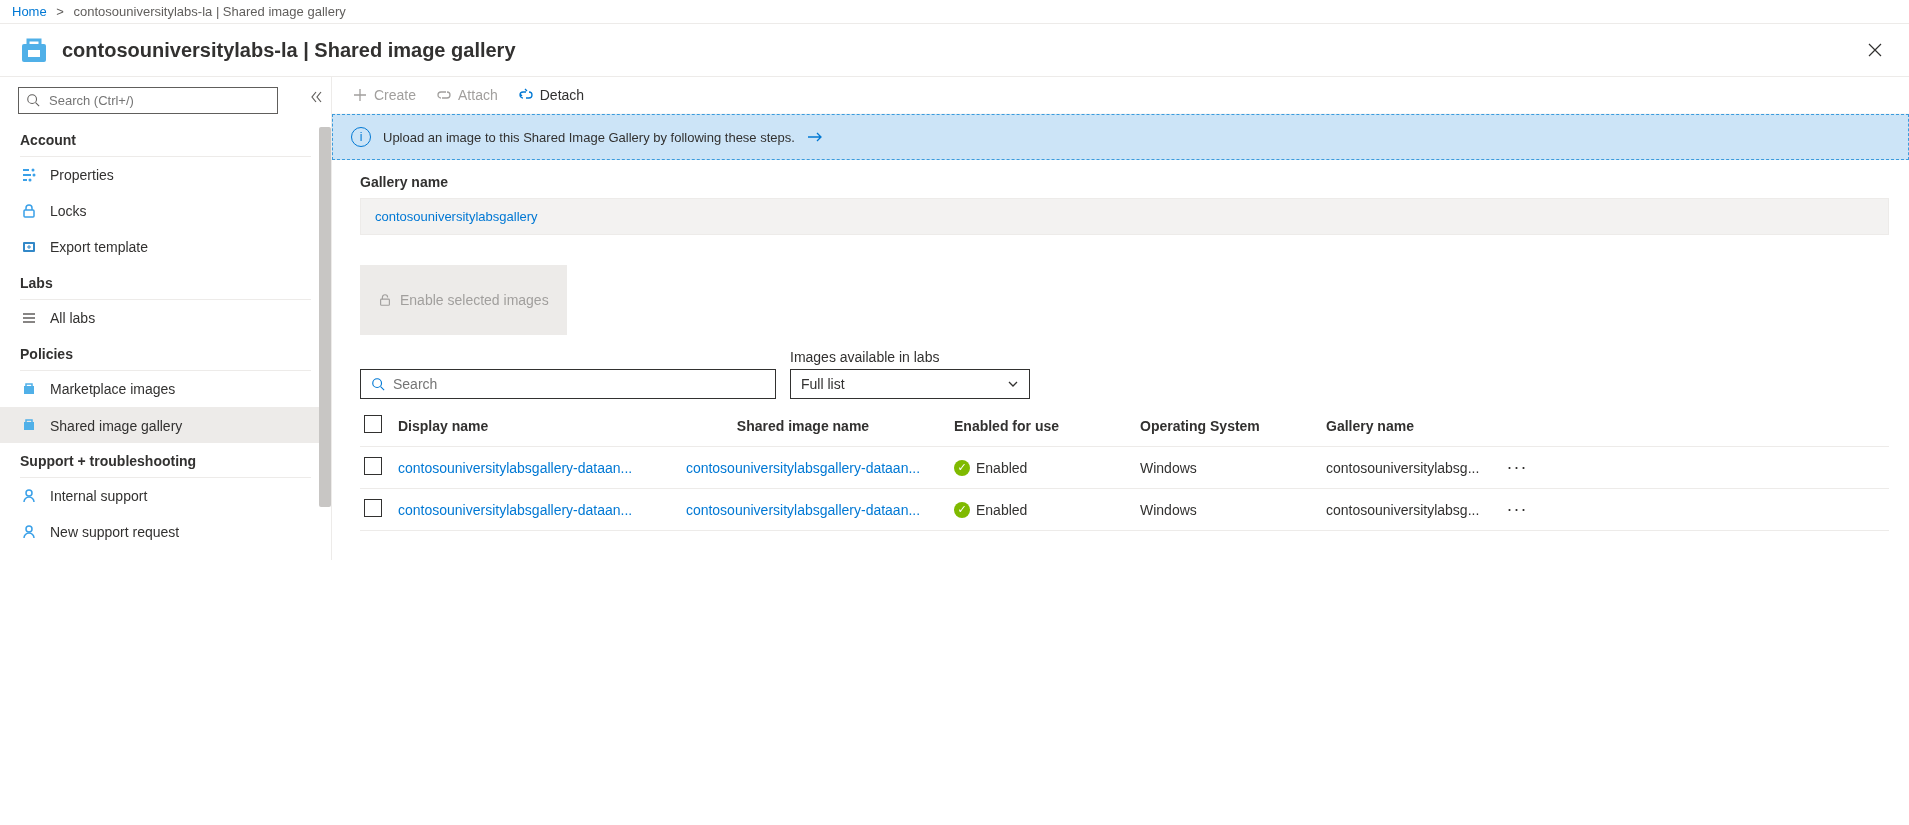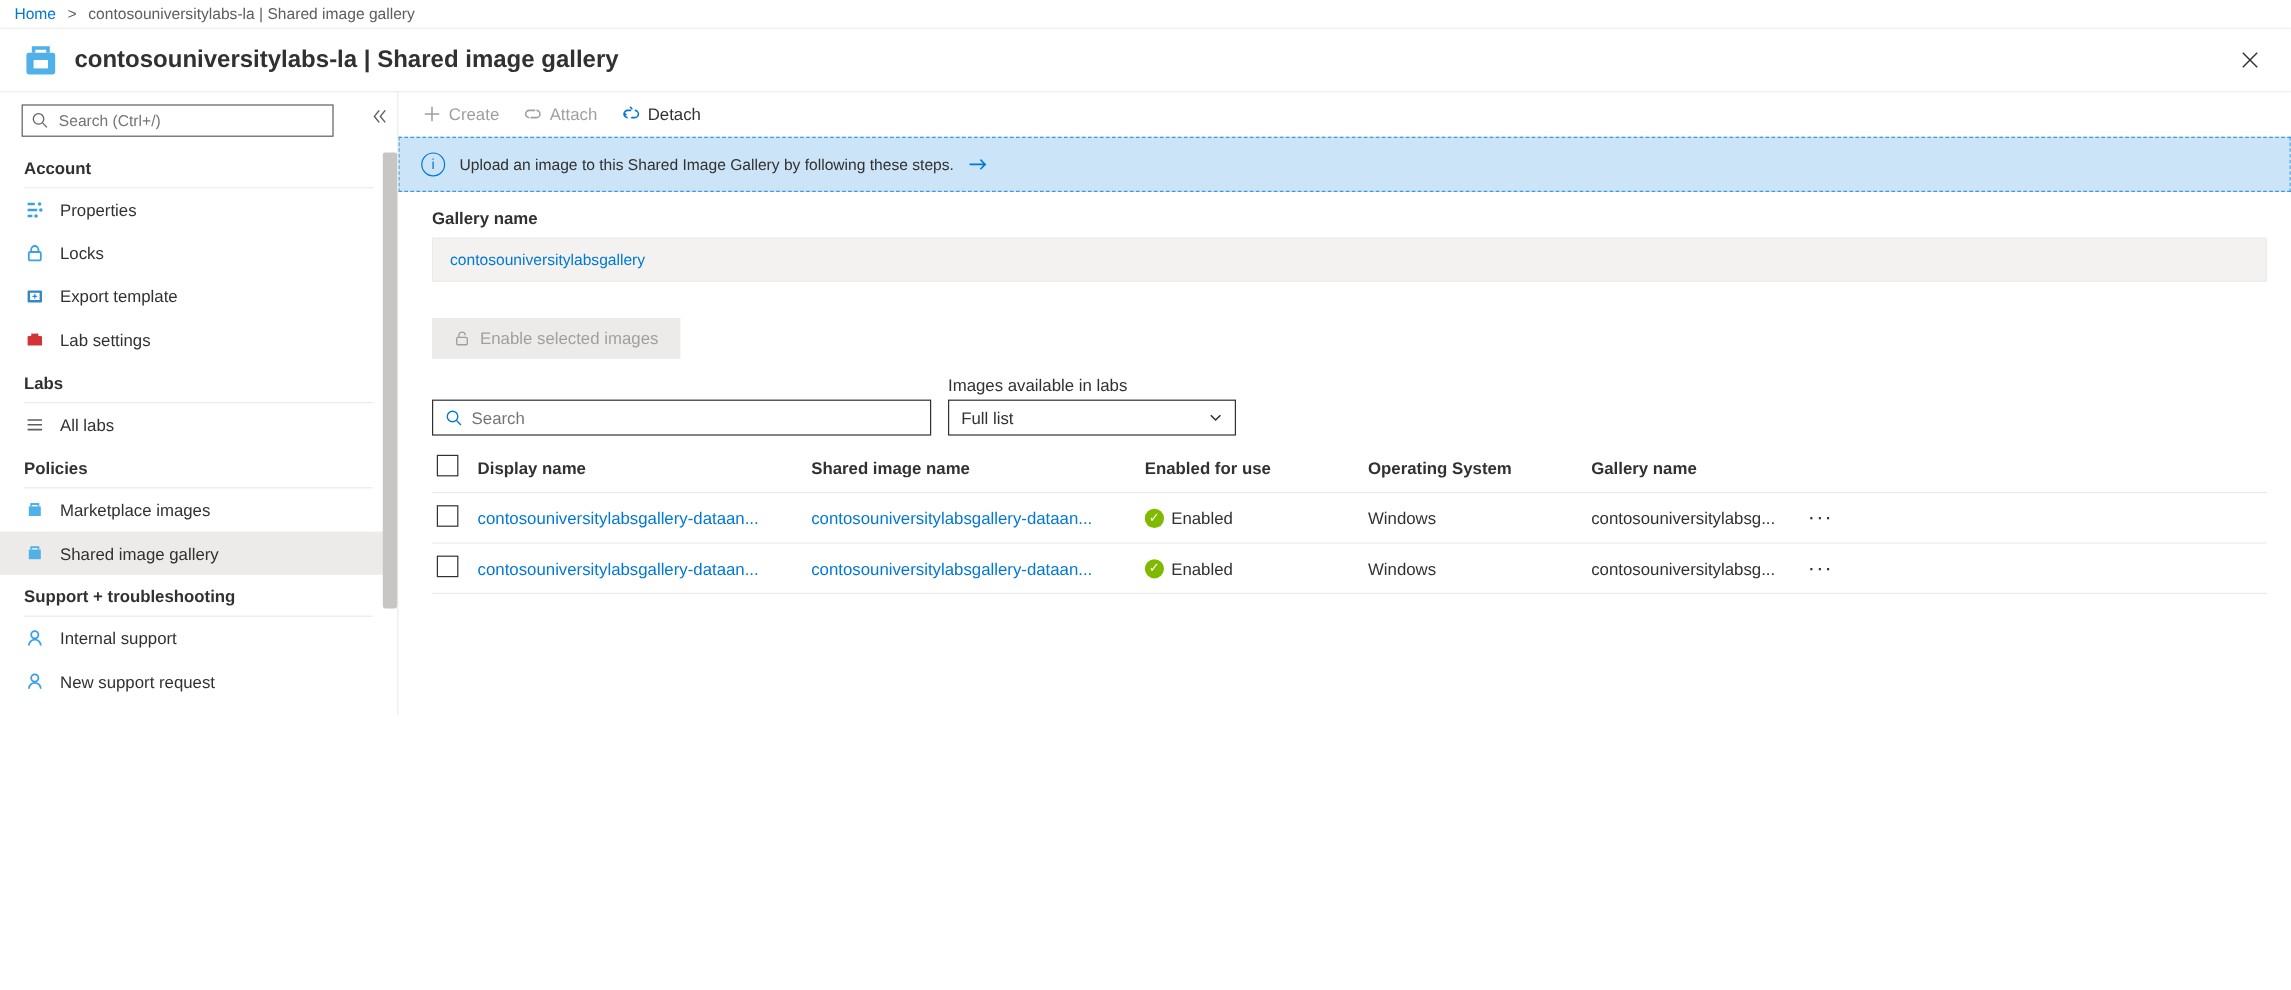--- a/index.html
+++ b/index.html
@@ -40,37 +40,37 @@
 .banner { background: #cce4f7; border: 1px dashed #3b9bdc; margin: 0 0 0 0; padding: 12px 18px; display: flex; align-items: center; gap: 12px; }
 .banner .info-icon { width: 20px; height: 20px; border: 1.5px solid #0078d4; border-radius: 50%; display:flex; align-items:center; justify-content:center; color:#0078d4; font-size:12px; }
 .banner .arrow { color: #0078d4; }
 
 .content { padding: 14px 20px 0 28px; }
 .label-strong { font-weight: 600; margin-bottom: 8px; font-size: 14px;}
 .gallery-box { background: #f3f2f1; border: 1px solid #edebe9; padding: 10px 14px; }
 .gallery-box a { color: #0078d4; text-decoration: none; }
 
 .pill-row { display: flex; gap: 16px; margin-top: 30px; }
-.pill { background: #edebe9; color: #a19f9d; padding: 9px 18px; display:flex; align-items:center; gap:8px; font-size:14px; }
+.pill { background: #edebe9; color: #a19f9d; padding: 27px 18px; display:flex; align-items:center; gap:8px; font-size:14px; }
 .lock-icon { width:14px; height:14px; display:inline-flex; align-items:center; justify-content:center;}
 
 .filter-row { display: flex; gap: 14px; margin-top: 14px; align-items: flex-end; }
 .search-box { width: 416px; border: 1px solid #323130; padding: 6px 10px; display:flex; align-items:center; gap:8px; }
 .search-box input { border:none; outline:none; flex:1; font-size:14px; }
 .dd-group { }
 .dd-label { font-size: 14px; margin-bottom: 4px; }
 .dd { width: 240px; border: 1px solid #323130; padding: 6px 10px; display:flex; align-items:center; justify-content:space-between; font-size:14px; }
 
 .table { margin-top: 6px; }
 .trow { display: flex; align-items: center; border-bottom: 1px solid #edebe9; padding: 10px 4px; }
 .trow.header { font-weight: 600; }
 .cell-check { width: 34px; }
 .chk { width: 18px; height: 18px; border: 1px solid #323130; display:inline-block; }
 .cell-display { width: 278px; overflow:hidden; text-overflow:ellipsis; white-space:nowrap; padding-right: 8px; font-size:14px;}
-.cell-shared { width: 278px; overflow:hidden; text-overflow:ellipsis; white-space:nowrap; padding-right: 24px; font-size:14px;}
+.cell-shared { width: 278px; overflow:hidden; text-overflow:ellipsis; white-space:nowrap; padding-right: 24px; font-size:14px;text-align:center;}
 .cell-enabled { width: 186px; display:flex; align-items:center; gap:6px; font-size:14px;}
 .cell-os { width: 186px; font-size:14px;}
 .cell-gal { width: 176px; overflow:hidden; text-overflow:ellipsis; white-space:nowrap; font-size:14px;}
 .cell-more { width: 30px; text-align:center; color:#323130; font-size:18px; letter-spacing:1px;}
 .link { color: #0078d4; text-decoration: none; cursor: pointer; }
 .ok-dot { width:16px; height:16px; background:#7fba00; border-radius:50%; display:inline-flex; align-items:center; justify-content:center; color:#fff; font-size:11px; }
 
 svg { display:block; }
 </style>
 </head>
@@ -147,29 +147,20 @@
       <span class="sb-icon">
         <svg width="16" height="16" viewBox="0 0 16 16">
             <rect x="2" y="3" width="12" height="10" rx="1" fill="#3288c8"></rect>
             <rect x="4" y="5" width="8" height="6" fill="#fff"></rect>
             <path d="M8 6 L8 10 M6 8 L10 8" stroke="#3288c8" stroke-width="1"></path>
           </svg>
       </span>
       <span>Export template</span>
     </div>
 
-    <div class="sb-item">
-      <span class="sb-icon">
-        <svg width="16" height="16" viewBox="0 0 16 16">
-            <rect x="2" y="5" width="12" height="8" rx="1" fill="#d13438"></rect>
-            <rect x="5" y="3" width="6" height="3" fill="#d13438"></rect>
-          </svg>
-      </span>
-      <span>Lab settings</span>
-    </div>
 
     <div class="sb-section">Labs</div>
     <div class="sb-rule"></div>
     <div class="sb-item">
       <span class="sb-icon">
         <svg width="16" height="16" viewBox="0 0 16 16">
             <path d="M2 4 L14 4 M2 8 L14 8 M2 12 L14 12" stroke="#605e5c" stroke-width="1.3"></path>
           </svg>
       </span>
       <span>All labs</span>

